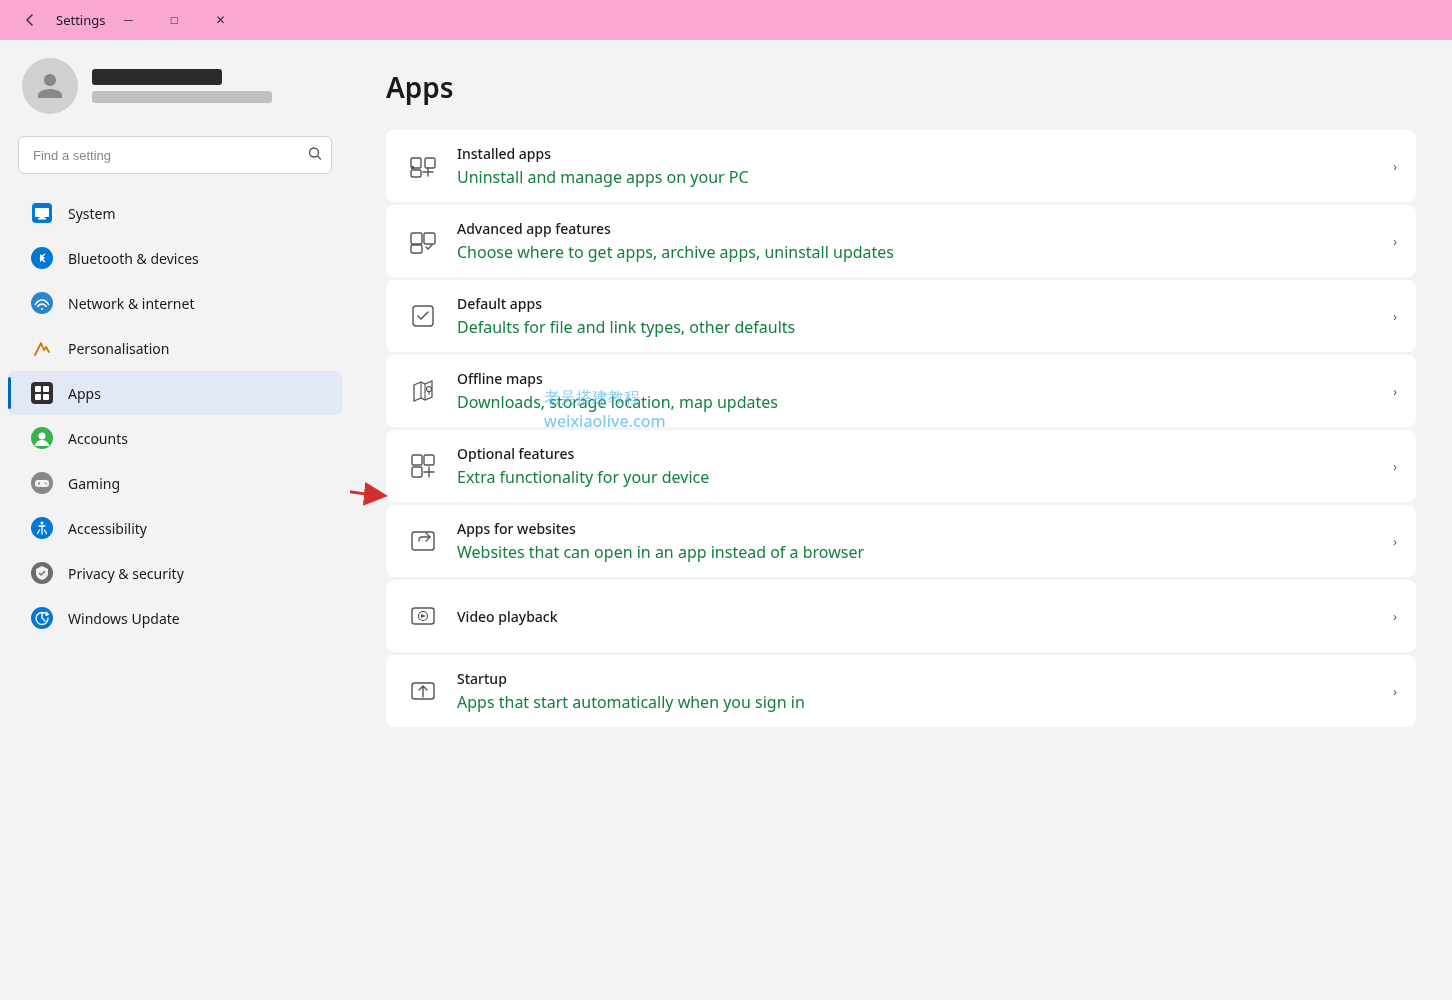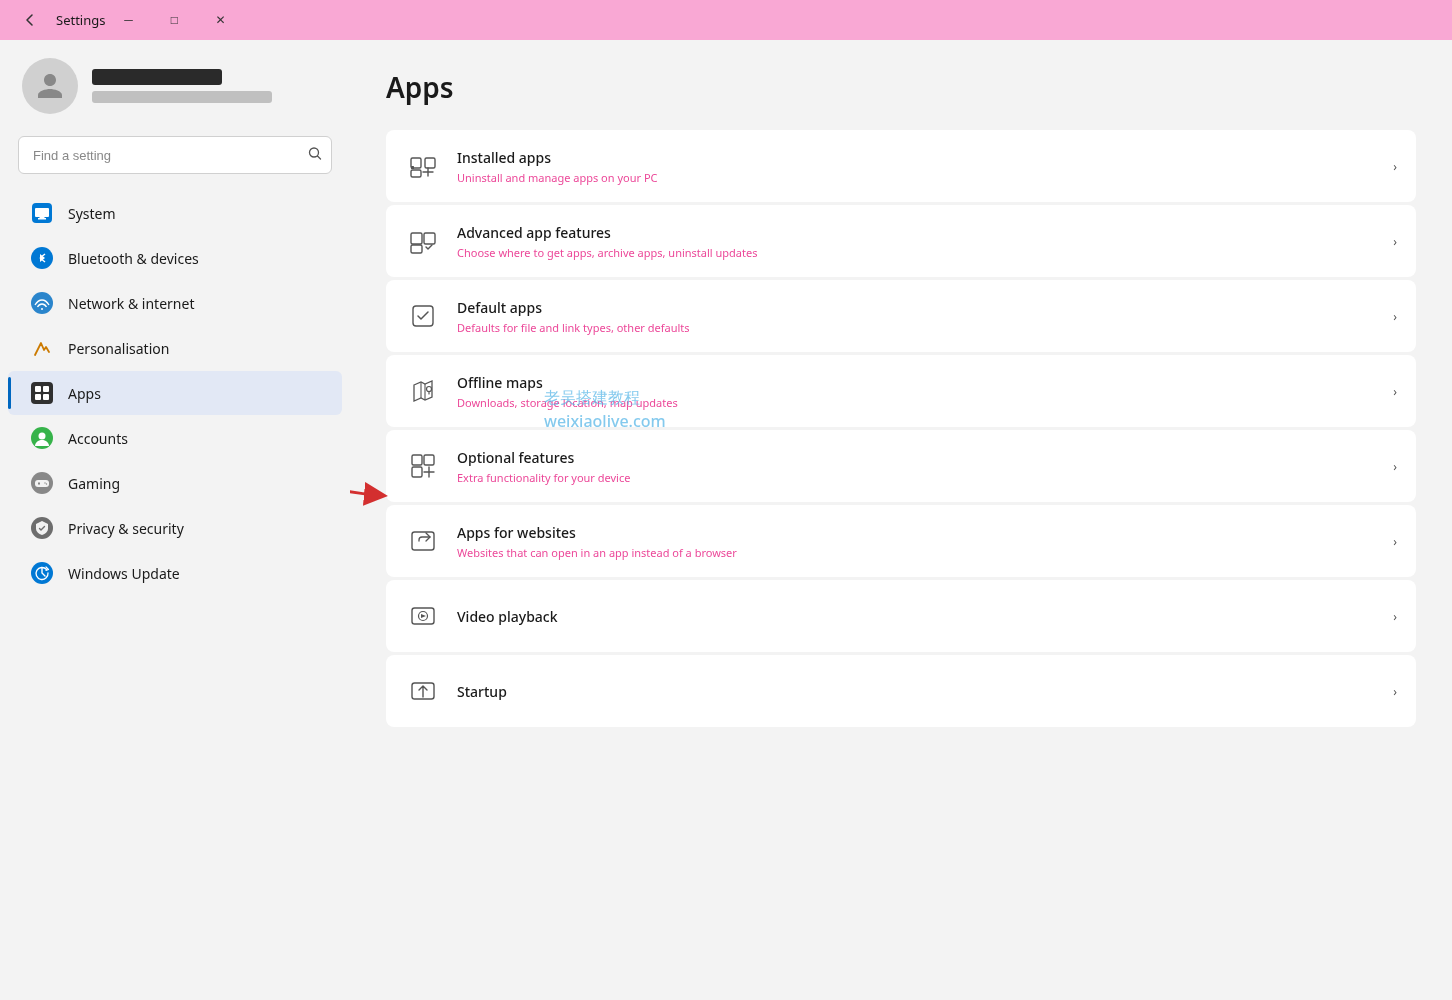--- a/index.html
+++ b/index.html
@@ -221,22 +221,22 @@
       display: flex;
       flex-direction: column;
       gap: 3px;
     }
     .settings-item-title {
       font-size: 14px;
       font-weight: 500;
       color: #1a1a1a;
     }
     .settings-item-desc {
-      font-size: 11px;
-      color: #ec4899;
+      font-size: 16px;
+      color: #15803d;
     }
     .settings-item-chevron {
       color: #555;
       font-size: 12px;
       flex-shrink: 0;
     }
     .content-wrapper {
       position: relative;
     }
   </style>
@@ -365,20 +365,30 @@
             <line x1="8" y1="11.5" x2="8" y2="11.5" stroke="#888" stroke-width="2" stroke-linecap="round"></line>
             <line x1="7" y1="11.5" x2="9" y2="11.5" stroke="#888" stroke-width="1.2"></line>
             <line x1="8" y1="10.5" x2="8" y2="12.5" stroke="#888" stroke-width="1.2"></line>
             <circle cx="14" cy="11" r="0.7" fill="#888"></circle>
             <circle cx="15.5" cy="12" r="0.7" fill="#888"></circle>
           </svg>
         </div>
         <span class="nav-label">Gaming</span>
       </div>
 
+      <div class="nav-item">
+        <div class="nav-icon">
+          <svg width="22" height="22" viewBox="0 0 22 22">
+            <circle cx="11" cy="11" r="11" fill="#0078d4"></circle>
+            <circle cx="11" cy="6" r="1.5" fill="white"></circle>
+            <path d="M8 9h6M11 9v8M8.5 13l-2 3.5M13.5 13l2 3.5" stroke="white" stroke-width="1.3" stroke-linecap="round"></path>
+          </svg>
+        </div>
+        <span class="nav-label">Accessibility</span>
+      </div>
 
       <div class="nav-item">
         <div class="nav-icon">
           <svg width="22" height="22" viewBox="0 0 22 22">
             <circle cx="11" cy="11" r="11" fill="#6d6d6d"></circle>
             <path d="M11 4l6 3v4.5c0 3-2.5 5.5-6 6.5-3.5-1-6-3.5-6-6.5V7l6-3z" fill="white" opacity="0.9"></path>
             <path d="M8.5 11.5l1.5 1.5 3.5-3.5" stroke="#6d6d6d" stroke-width="1.4" stroke-linecap="round" stroke-linejoin="round" fill="none"></path>
           </svg>
         </div>
         <span class="nav-label">Privacy &amp; security</span>
@@ -529,19 +539,20 @@
 
         <div class="settings-item">
           <div class="settings-item-icon">
             <svg width="28" height="28" viewBox="0 0 28 28" fill="none">
               <rect x="3" y="6" width="22" height="16" rx="2.5" stroke="#555" stroke-width="1.4"></rect>
               <path d="M14 20V10M10 13l4-4 4 4" stroke="#555" stroke-width="1.4" stroke-linecap="round" stroke-linejoin="round"></path>
             </svg>
           </div>
           <div class="settings-item-text">
             <span class="settings-item-title">Startup</span>
+            <span class="settings-item-desc">Apps that start automatically when you sign in</span>
           </div>
           <span class="settings-item-chevron">›</span>
         </div>
       </div>
     </div>
   </div>
 </div>
 
 </body></html>

